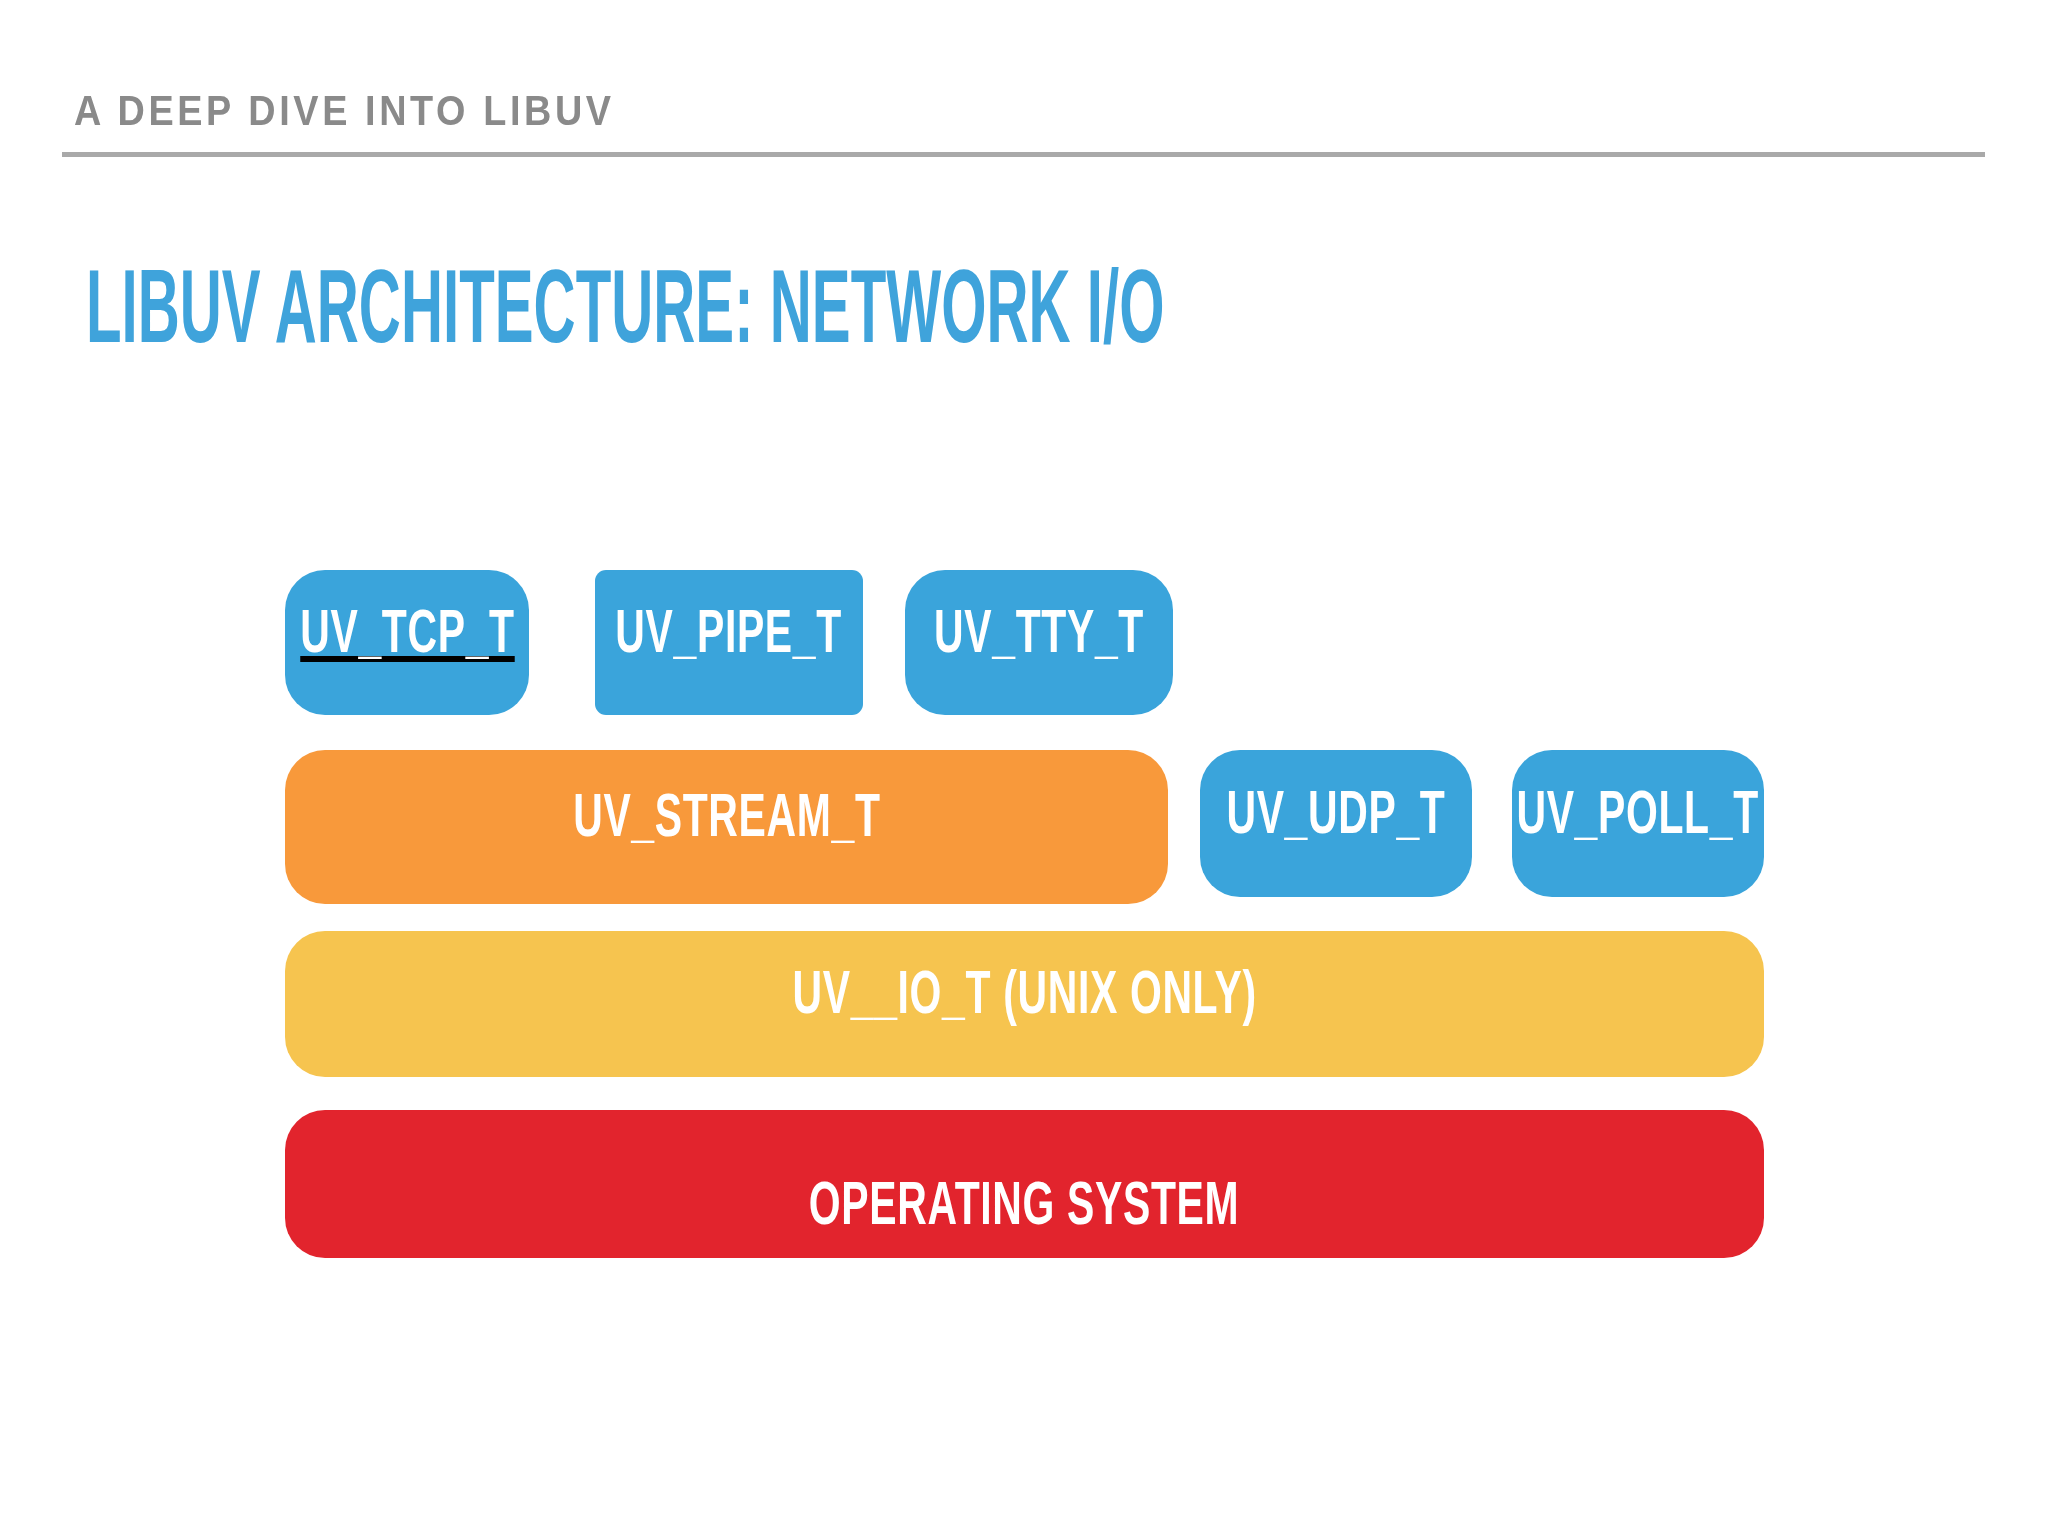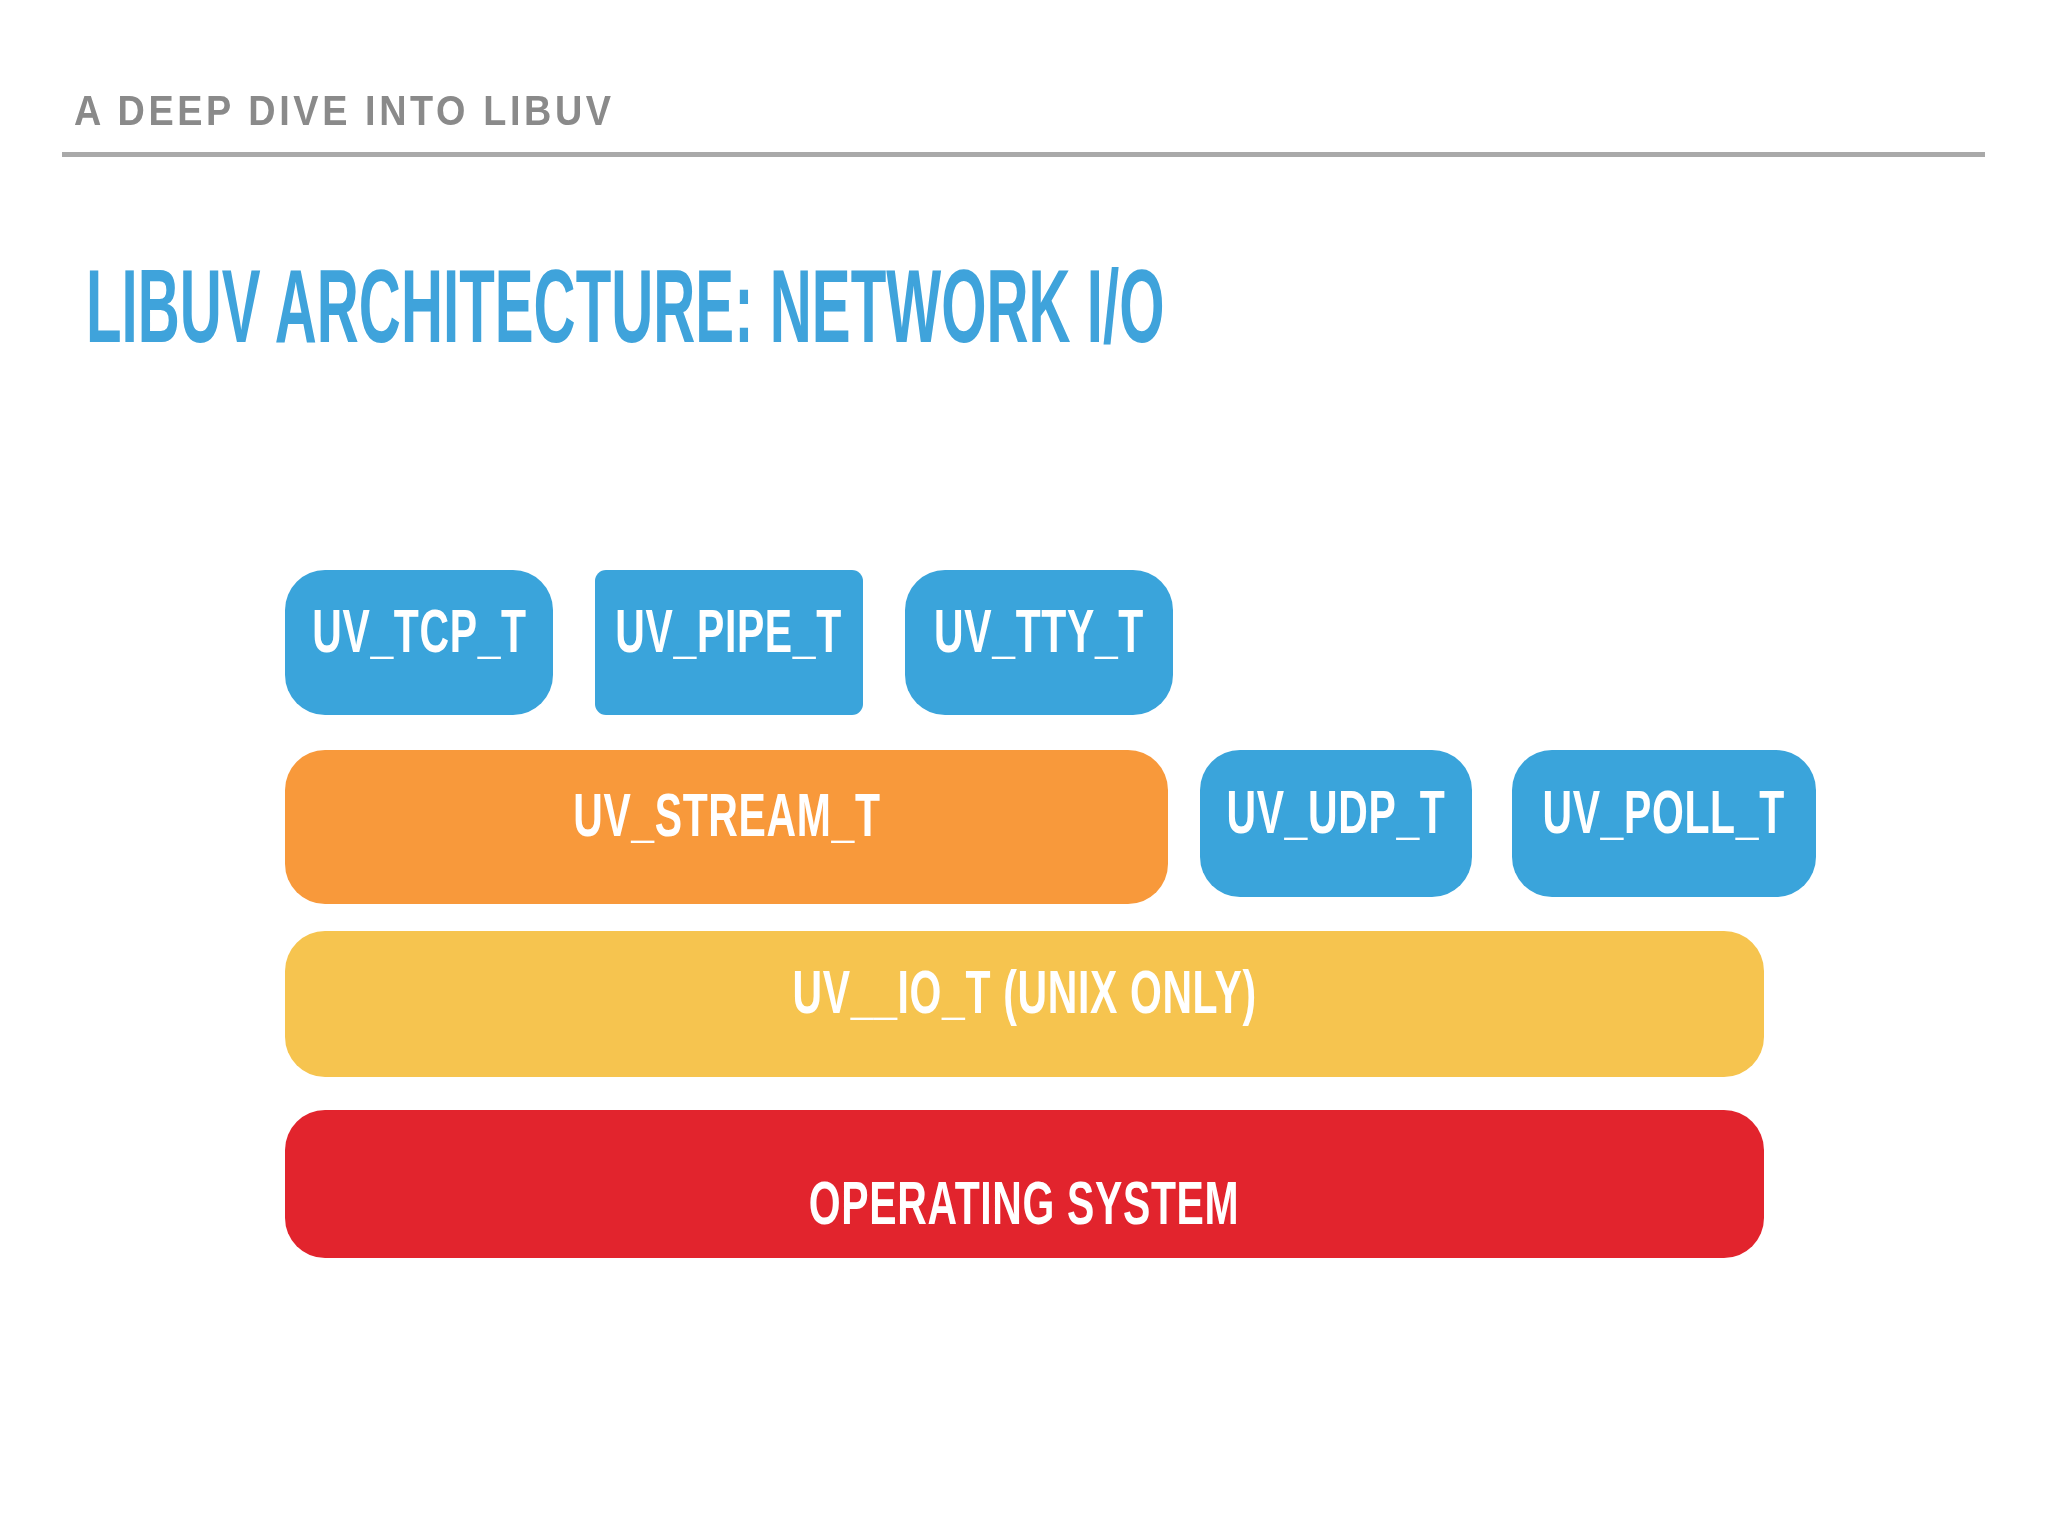--- a/index.html
+++ b/index.html
@@ -69,27 +69,27 @@
     font-size: 62px;
     font-weight: 700;
     letter-spacing: 1px;
     white-space: nowrap;
     transform: scaleX(0.66);
     transform-origin: center center;
     line-height: 1;
   }
 
   
-  .pos-tcp    { left: 285px;  top: 570px;  width: 268px;  height: 145px; }
+  .pos-tcp    { left: 285px;  top: 570px;  width: 244px;  height: 145px; text-decoration: underline; }
   .pos-pipe   { left: 595px;  top: 570px;  width: 268px;  height: 145px; }
   .pos-tty    { left: 905px;  top: 570px;  width: 268px;  height: 145px; }
   
   .pos-stream { left: 285px;  top: 750px;  width: 883px;  height: 154px; align-items: center; }
   .pos-udp    { left: 1200px; top: 750px;  width: 272px;  height: 147px; }
-  .pos-poll   { left: 1512px; top: 750px;  width: 304px;  height: 147px; }
+  .pos-poll   { left: 1512px; top: 750px;  width: 252px;  height: 147px; }
   
   .pos-io     { left: 285px;  top: 931px;  width: 1479px; height: 146px; align-items: center; }
   
   .pos-os     { left: 285px;  top: 1110px; width: 1479px; height: 148px; align-items: flex-end; }
 </style>
 </head>
 <body>
 
 <div class="slide">
 

